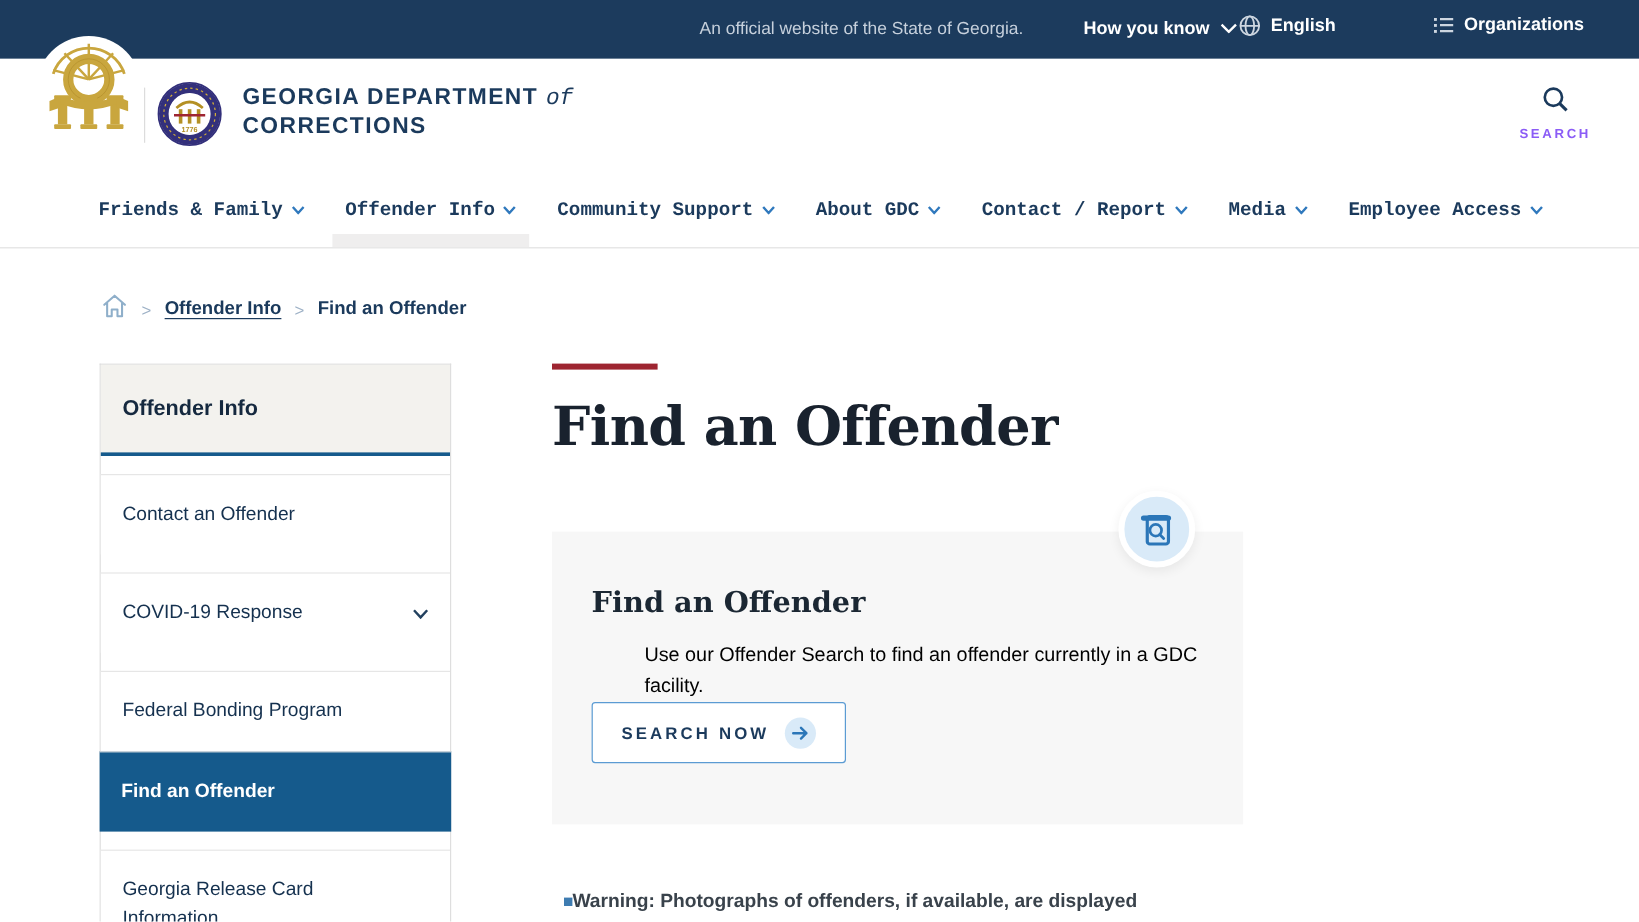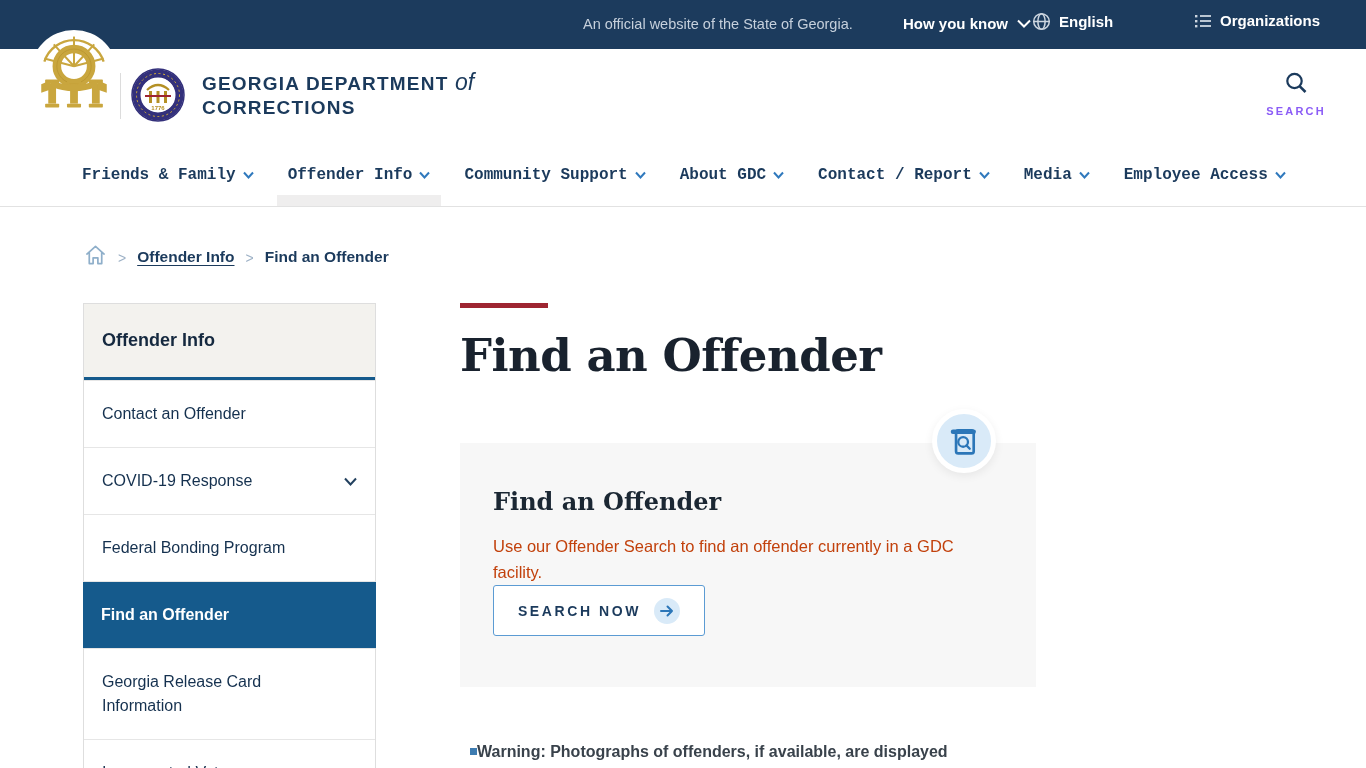--- a/index.html
+++ b/index.html
@@ -19,22 +19,22 @@
   .tb-icon svg { display:block; }
 
   
   .site-header { position:absolute; top:49px; left:0; width:1366px; height:95px; background:#ffffff; z-index:2; }
   .logo-circle { position:absolute; left:30px; top:-19px; width:88px; height:88px; border-radius:50%;
                  background:#ffffff; display:flex; align-items:center; justify-content:center; z-index:3; }
   .header-divider { position:absolute; left:120px; top:24px; width:1px; height:46px; background:#dcdcdc; }
   .seal { position:absolute; left:131px; top:19px; width:54px; height:54px; }
   .agency { position:absolute; left:202px; top:21px; line-height:24px; color:#1b3a5c;
             font-size:19px; font-weight:600; letter-spacing:1.2px; cursor:pointer; }
-  .agency .of { font-family:Liberation Sans, sans-serif; font-style:italic; font-weight:500;
-                letter-spacing:0; text-transform:none; font-size:23px; }
+  .agency .of { font-family:Liberation Mono, monospace; font-style:italic; font-weight:500;
+                letter-spacing:0; text-transform:none; font-size:19px; }
   .header-search { position:absolute; left:1262px; top:21px; width:68px; text-align:center;
                    color:#8b5cf6; cursor:pointer; }
   .header-search .label { display:block; margin-top:5px; font-size:11px; font-weight:700; letter-spacing:2.2px; }
 
   
   .main-nav { position:absolute; top:144px; left:0; width:1366px; height:63px; background:#fff;
               border-bottom:1px solid #e2e2e2; z-index:1;font-family:Liberation Mono, monospace; }
   .main-nav ul { list-style:none; display:flex; align-items:stretch; height:100%; padding-left:82px; gap:34px; }
   .nav-item { position:relative; display:flex; align-items:center; gap:7px; height:100%;
               color:#1b3a5c; font-size:16px; font-weight:600; cursor:pointer; white-space:nowrap; }
@@ -49,36 +49,36 @@
   .crumb-link { font-weight:600; text-decoration:underline; text-underline-offset:3px; cursor:pointer; }
   .crumb-current { font-weight:600; }
 
   
   .sidebar { position:absolute; top:303px; left:83px; width:293px; background:#fff;
              border:1px solid #dedede; border-bottom:none; }
   .sidebar-header { background:#f3f2ee; padding:26px 18px; font-size:18px; font-weight:700; color:#15293f;
                     border-bottom:3px solid #155a8c; }
   .side-item { position:relative; padding:21px 18px; font-size:16px; color:#15314f; line-height:24px;
                border-top:1px solid #e6e6e6; cursor:pointer; background:#fff;
-               display:flex; align-items:center; justify-content:space-between; }
+               display:flex; align-items:center; justify-content:space-between;margin-top:15px; }
   .side-item:first-of-type { border-top:none; }
   .side-item.active { background:#155a8c; color:#ffffff; margin:0 -1px; font-weight:600; }
   .side-item .chev svg { display:block; }
   .side-item.wrap span:first-child { display:block; width:230px; }
 
   
   .main { position:absolute; top:303px; left:460px; width:640px; }
   .accent-bar { position:absolute; top:0; left:0; width:88px; height:5px; background:#9e2531; }
   .page-title { position:absolute; top:26px; left:0; font-family:"DejaVu Serif", serif;
                 font-size:45px; font-weight:700; color:#19222e; letter-spacing:-0.5px; white-space:nowrap; }
 
   .card { position:absolute; top:140px; left:0; width:576px; height:244px; background:#f7f7f7; }
   .card-inner { padding:44px 33px; }
   .card-title { font-family:"DejaVu Serif", serif; font-size:24px; font-weight:700; color:#1b2733; }
-  .card-desc { margin-top:17px; width:492px; font-size:16.5px; line-height:26px; color:#c2410c; }
+  .card-desc { margin-top:17px; width:492px; font-size:16.5px; line-height:26px; color:#000000;margin-left:44px; }
   .card-btn { display:inline-flex; align-items:center; justify-content:center; gap:13px;
               min-width:212px; height:51px; background:#ffffff; border:1.5px solid #5b9bd3; border-radius:3px;
               color:#1b3a5c; font-size:14px; font-weight:700; letter-spacing:2.6px; cursor:pointer;
               font-family:"Liberation Sans", sans-serif; }
   .btn-badge { width:26px; height:26px; border-radius:50%; background:#d9eaf8;
                display:flex; align-items:center; justify-content:center; }
 
   .float-icon { position:absolute; top:106px; left:472px; width:64px; height:64px; border-radius:50%;
                 background:#d9eaf8; border:5px solid #ffffff; box-shadow:0 3px 10px rgba(0,0,0,0.07);
                 display:flex; align-items:center; justify-content:center; z-index:2; }

